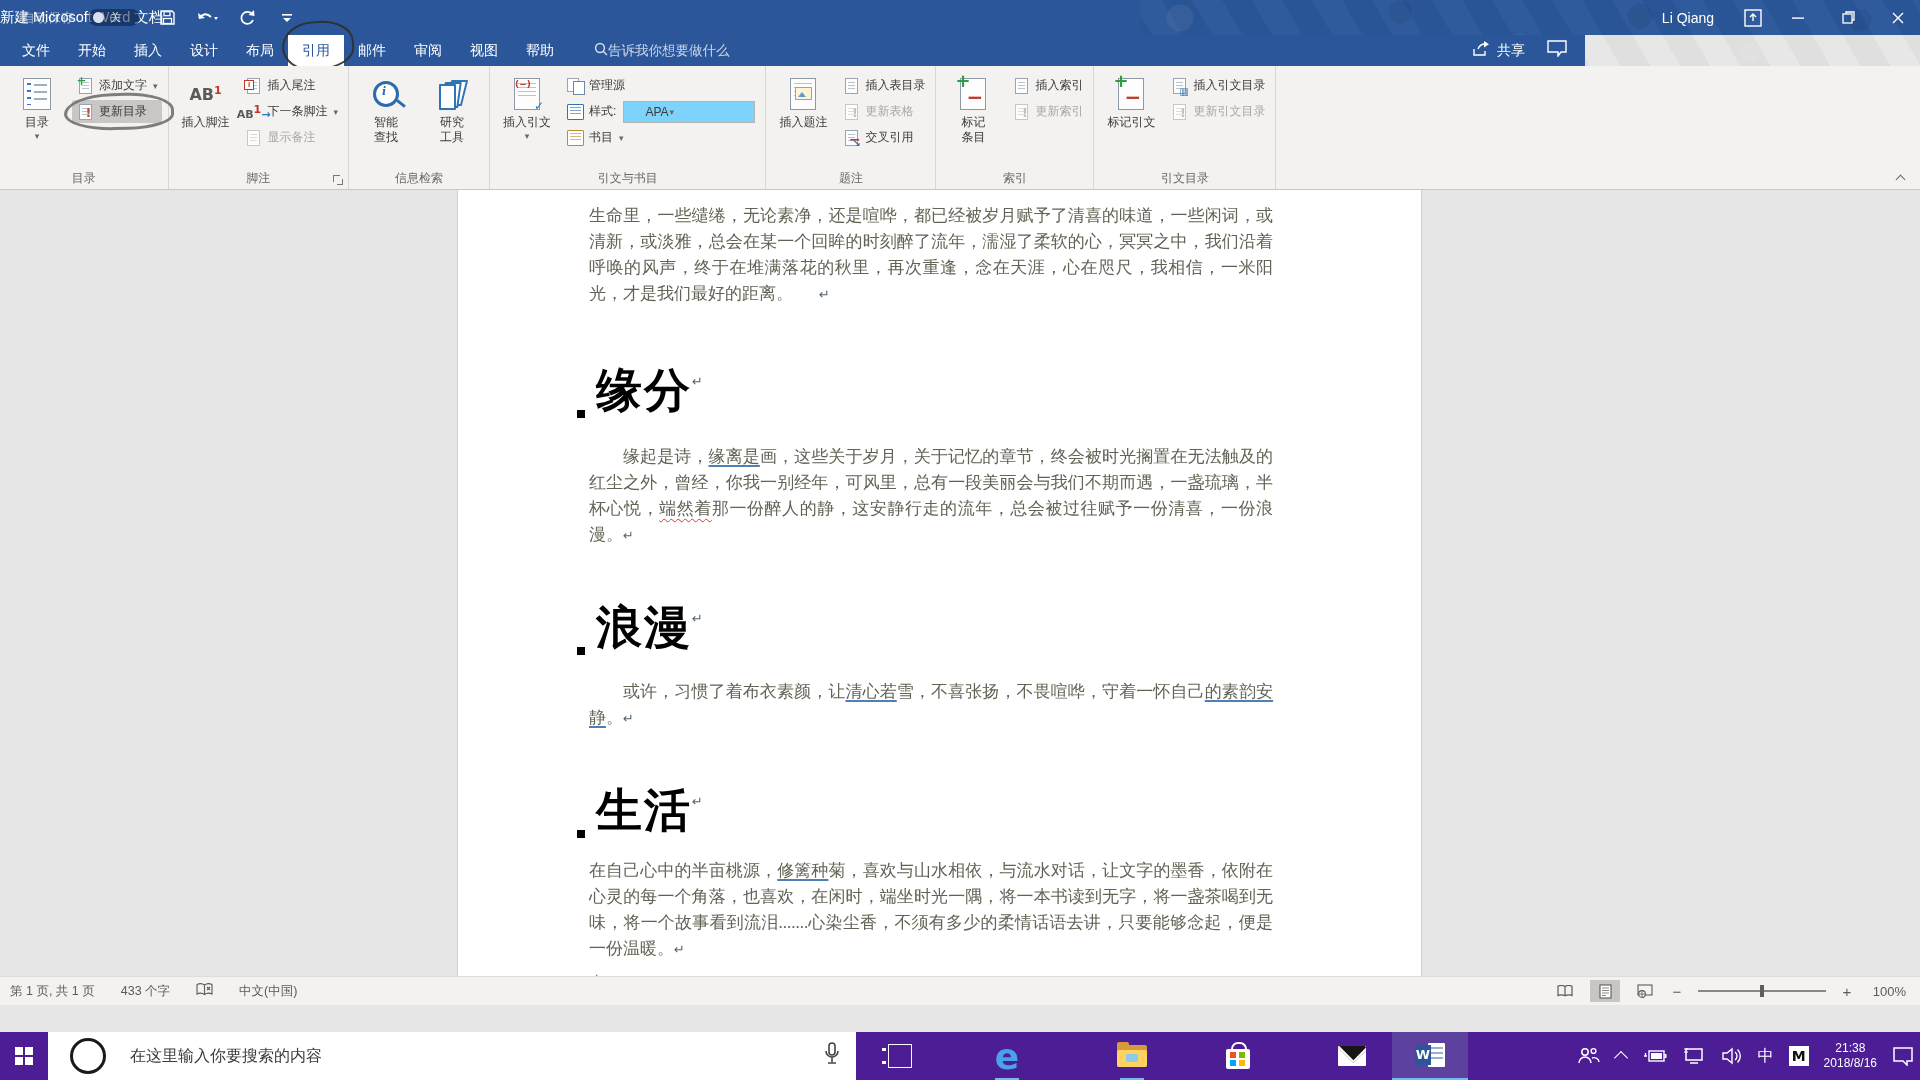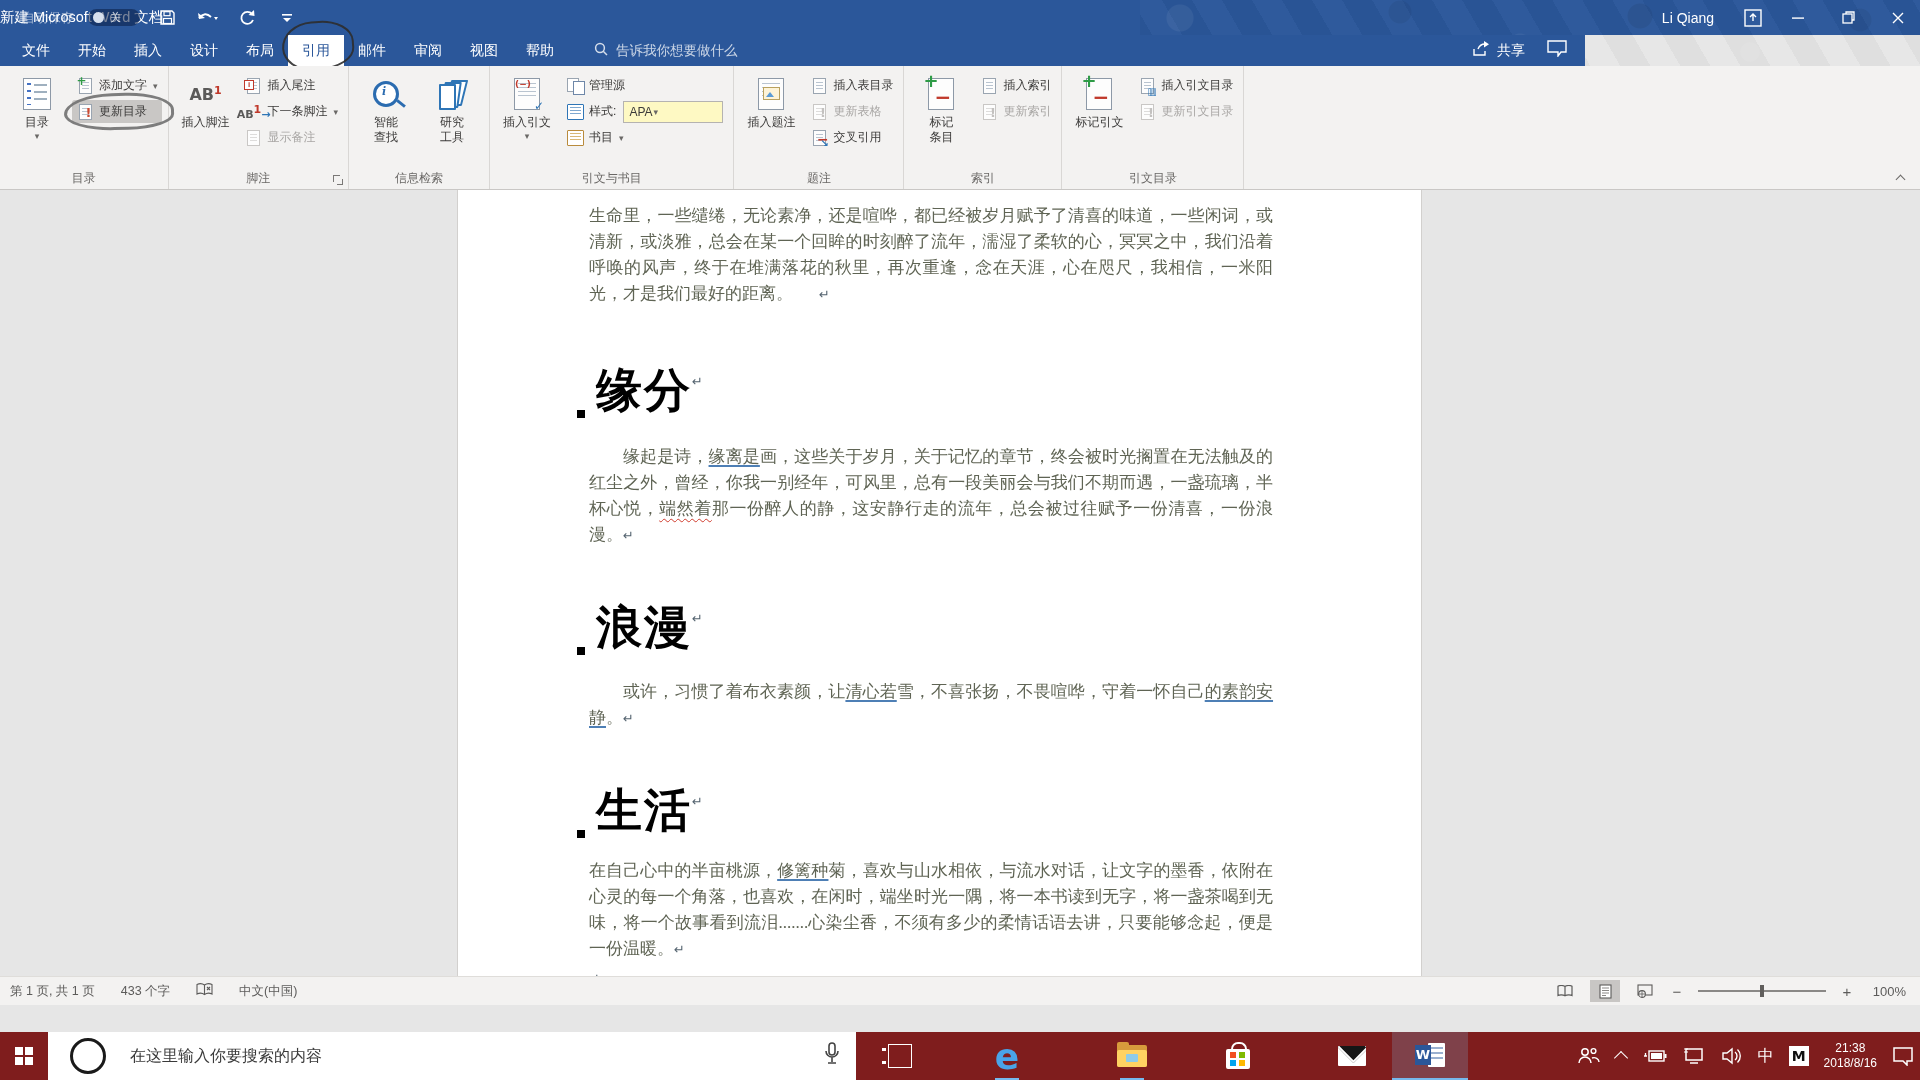--- a/index.html
+++ b/index.html
@@ -30,42 +30,42 @@
   .tb-user{font-size:14px;margin-right:16px}
   .winbtn{width:44px;height:35px;display:flex;align-items:center;justify-content:center;color:#fff}
   .ribopt{width:34px;height:35px;display:flex;align-items:center;justify-content:center}
   
   .tabrow{position:absolute;left:0;top:35px;width:1585px;height:31px;background:#2b579a;display:flex;align-items:stretch;color:#fff}
   .tabs{display:flex;margin-left:8px}
   .tab{padding:0 14px;font-size:14px;display:flex;align-items:center;position:relative}
   .tab.active{background:#fff;color:#2b579a}
   .tab-ellipse{position:absolute;left:-6px;right:-10px;top:-14px;bottom:-4px;border:2.5px solid rgba(45,45,45,.9);
      border-radius:48% 52% 55% 45% / 58% 50% 46% 54%;transform:rotate(-4deg);pointer-events:none}
-  .tellme{display:flex;align-items:center;gap:8px;margin-left:26px;color:rgba(255,255,255,.75);font-size:13.5px}
+  .tellme{display:flex;align-items:center;margin-left:26px;color:rgba(255,255,255,.75);font-size:13.5px}
   .tabrow-right{margin-left:auto;display:flex;align-items:center;gap:22px;margin-right:18px}
   .share{display:flex;align-items:center;gap:6px;font-size:14px}
   
   .ribbon{position:absolute;left:0;top:66px;width:1920px;height:123px;background:#f3f2f1;border-bottom:1px solid #c9c7c5;display:flex}
   .rgroup{position:relative;border-right:1px solid #d9d7d5;display:flex;flex-direction:column;flex:none}
   .rgroup-body{flex:1;display:flex;padding:4px 6px 0 6px;gap:4px}
   .rgroup-label{height:21px;display:flex;align-items:center;justify-content:center;font-size:12px;color:#6a6866;position:relative}
   .bigbtn{display:flex;flex-direction:column;align-items:center;justify-content:flex-start;padding:3px 5px;min-width:52px}
   .bigic{height:42px;display:flex;align-items:center;justify-content:center}
   .blbl{font-size:12px;color:#3b3a39;line-height:15px;text-align:center;white-space:nowrap}
   .barrow{font-size:9px;color:#6a6866;line-height:9px;margin-top:2px}
   .smallcol{display:flex;flex-direction:column;gap:3px;padding-top:4px}
   .smallbtn{display:flex;align-items:center;gap:5px;height:23px;padding:0 4px;position:relative;white-space:nowrap}
   .slbl{font-size:12px;color:#3b3a39}
   .smallbtn.disabled .slbl{color:#a9a7a5}
   .sarrow{font-size:9px;color:#6a6866;margin-left:1px}
   .circled-bg{background:#c9c7c5;border-radius:3px}
   .btn-ellipse{position:absolute;left:-8px;right:-12px;top:-7px;bottom:-7px;border:3px solid rgba(118,118,118,.95);
      border-radius:50% 50% 48% 52% / 62% 55% 45% 52%;transform:rotate(-1.5deg);pointer-events:none}
-  .combo{display:flex;align-items:center;background:#fef9c3;border:1px solid #b5b3b1;height:20px;width:88px;
-         padding:0 5px;font-size:12px;color:#3b3a39;margin-left:2px}
+  .combo{display:flex;align-items:center;background:#7dd3fc;border:1px solid #b5b3b1;height:20px;width:88px;
+         padding:0 21px;font-size:12px;color:#3b3a39;margin-left:2px}
   .launcher{position:absolute;right:4px;bottom:3px;width:11px;height:11px}
   .launcher::before{content:'';position:absolute;left:0;top:0;width:6px;height:6px;border-left:1.5px solid #7a7876;border-top:1.5px solid #7a7876}
   .launcher::after{content:'';position:absolute;right:1px;bottom:1px;width:5px;height:5px;border-right:1.5px solid #7a7876;border-bottom:1.5px solid #7a7876}
   .collapse{position:absolute;right:14px;bottom:6px;width:10px;height:10px}
   .collapse::before{content:'';position:absolute;left:1px;top:3px;width:6px;height:6px;border-left:1.6px solid #6a6866;border-top:1.6px solid #6a6866;transform:rotate(45deg)}
   
   .ric{position:relative;display:inline-flex;width:18px;height:18px;align-items:center;justify-content:center;flex:none}
   .pg{width:13px;height:16px;background:#fdfdfd;border:1px solid #9aa5b1;position:relative;box-sizing:border-box}
   .pg em{position:absolute;left:2px;right:2px;top:3px;height:9px;
      background:repeating-linear-gradient(to bottom,#b9c4d0 0,#b9c4d0 1px,transparent 1px,transparent 3px)}
@@ -135,21 +135,21 @@
              display:flex;align-items:center;font-size:12.5px;color:#5c5b5a}
   .sb-left{display:flex;align-items:center;gap:26px;margin-left:10px}
   .sb-right{margin-left:auto;display:flex;align-items:center;gap:10px;margin-right:14px}
   .viewbtn{width:30px;height:22px;display:flex;align-items:center;justify-content:center}
   .viewbtn.sel{background:#c8c6c4}
   .zoomtrack{width:128px;height:2px;background:#8a8886;position:relative;margin:0 4px}
   .zoomthumb{position:absolute;left:62px;top:-5px;width:4px;height:12px;background:#605e5c}
   .zoomsign{font-size:15px;color:#5c5b5a;width:14px;text-align:center}
   .zoomval{width:42px;text-align:right;font-size:13px}
   
-  .taskbar{position:absolute;left:0;top:1032px;width:1920px;height:48px;background:#7f1d1d;color:#fff}
+  .taskbar{position:absolute;left:0;top:1032px;width:1920px;height:48px;background:#4c1d95;color:#fff}
   .startbtn{position:absolute;left:0;top:0;width:48px;height:48px;display:flex;align-items:center;justify-content:center}
   .winlogo{display:grid;grid-template-columns:8px 8px;grid-template-rows:8px 8px;gap:1.5px}
   .winlogo i{background:#fff}
   .searchbox{position:absolute;left:48px;top:0;width:808px;height:48px;background:#fff;display:flex;align-items:center;color:#333}
   .cortana{width:30px;height:30px;border:3px solid #1a1a1a;border-radius:50%;margin-left:22px;flex:none}
   .search-ph{font-size:16px;color:#3a3a3a;margin-left:24px;flex:1}
   .mic{margin-right:16px}
   .tb-app{position:absolute;top:0;width:48px;height:48px;display:flex;align-items:center;justify-content:center}
   .tb-app.running::after{content:'';position:absolute;left:12px;right:12px;bottom:0;height:2.5px;background:#76b9ed}
   .tb-app.active{background:rgba(130,150,180,.30);width:76px}

